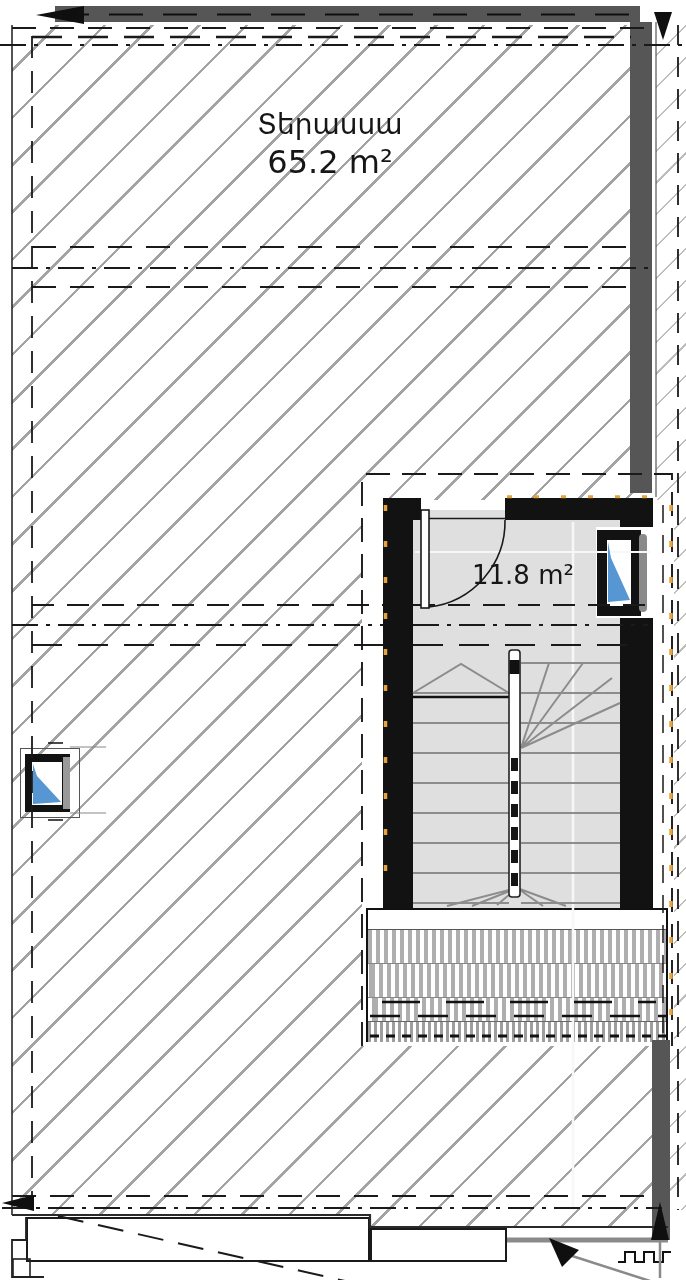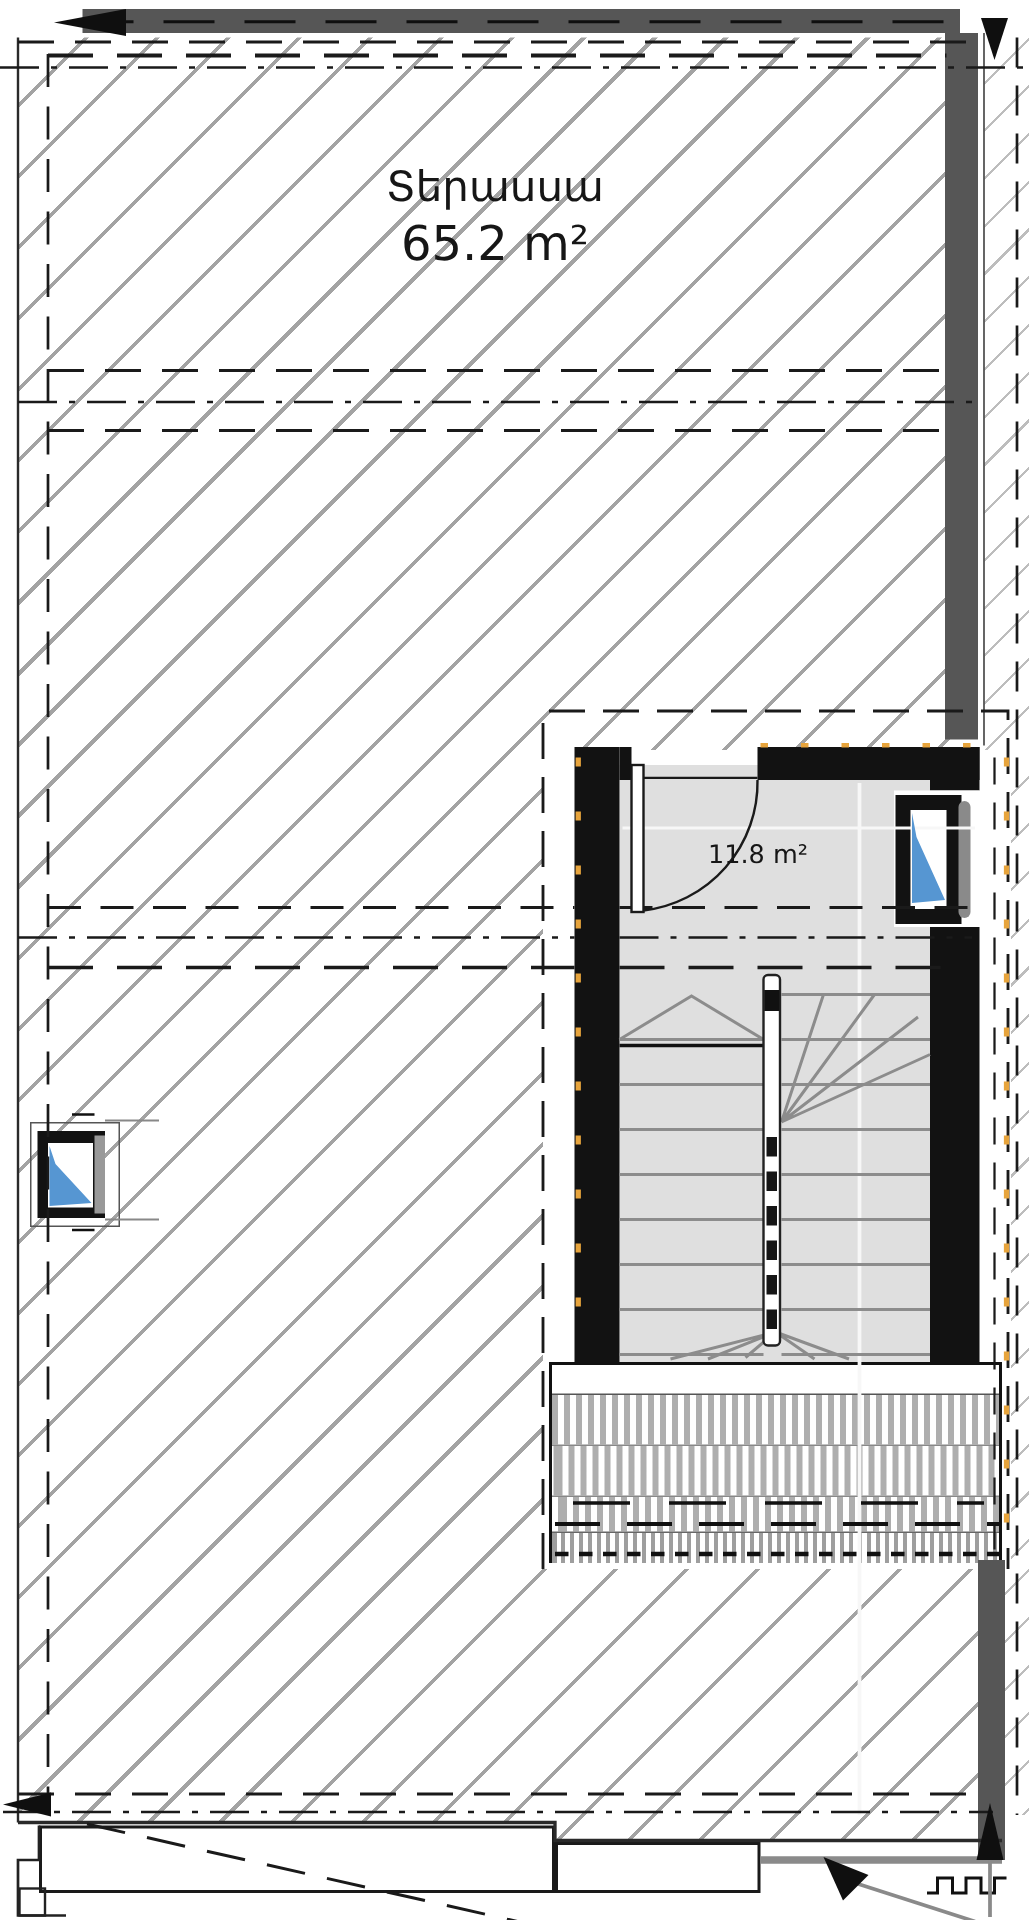--- a/index.html
+++ b/index.html
@@ -149,15 +149,15 @@
       <polygon points="660,1202 651,1240 669,1240" fill="#0f0f0f"></polygon>
     </g>
 
     <polygon points="36,15 84,6 84,24" fill="#0f0f0f"></polygon>
     <polygon points="654,12 672,12 663,40" fill="#0f0f0f"></polygon>
     <polygon points="2,1203 34,1195 34,1211" fill="#0f0f0f"></polygon>
   </svg>
 
   <div class="label" style="left:230px;top:108px;width:200px;text-align:center;font-size:28px;">Տերասսա</div>
   <div class="label" style="left:230px;top:143px;width:200px;text-align:center;font-size:32px;">65.2 m²</div>
-  <div class="label" style="left:472px;top:560px;font-size:17px;">11.8 m²</div>
+  <div class="label" style="left:472px;top:560px;font-size:26px;">11.8 m²</div>
 
 </div>
 
 </body></html>

